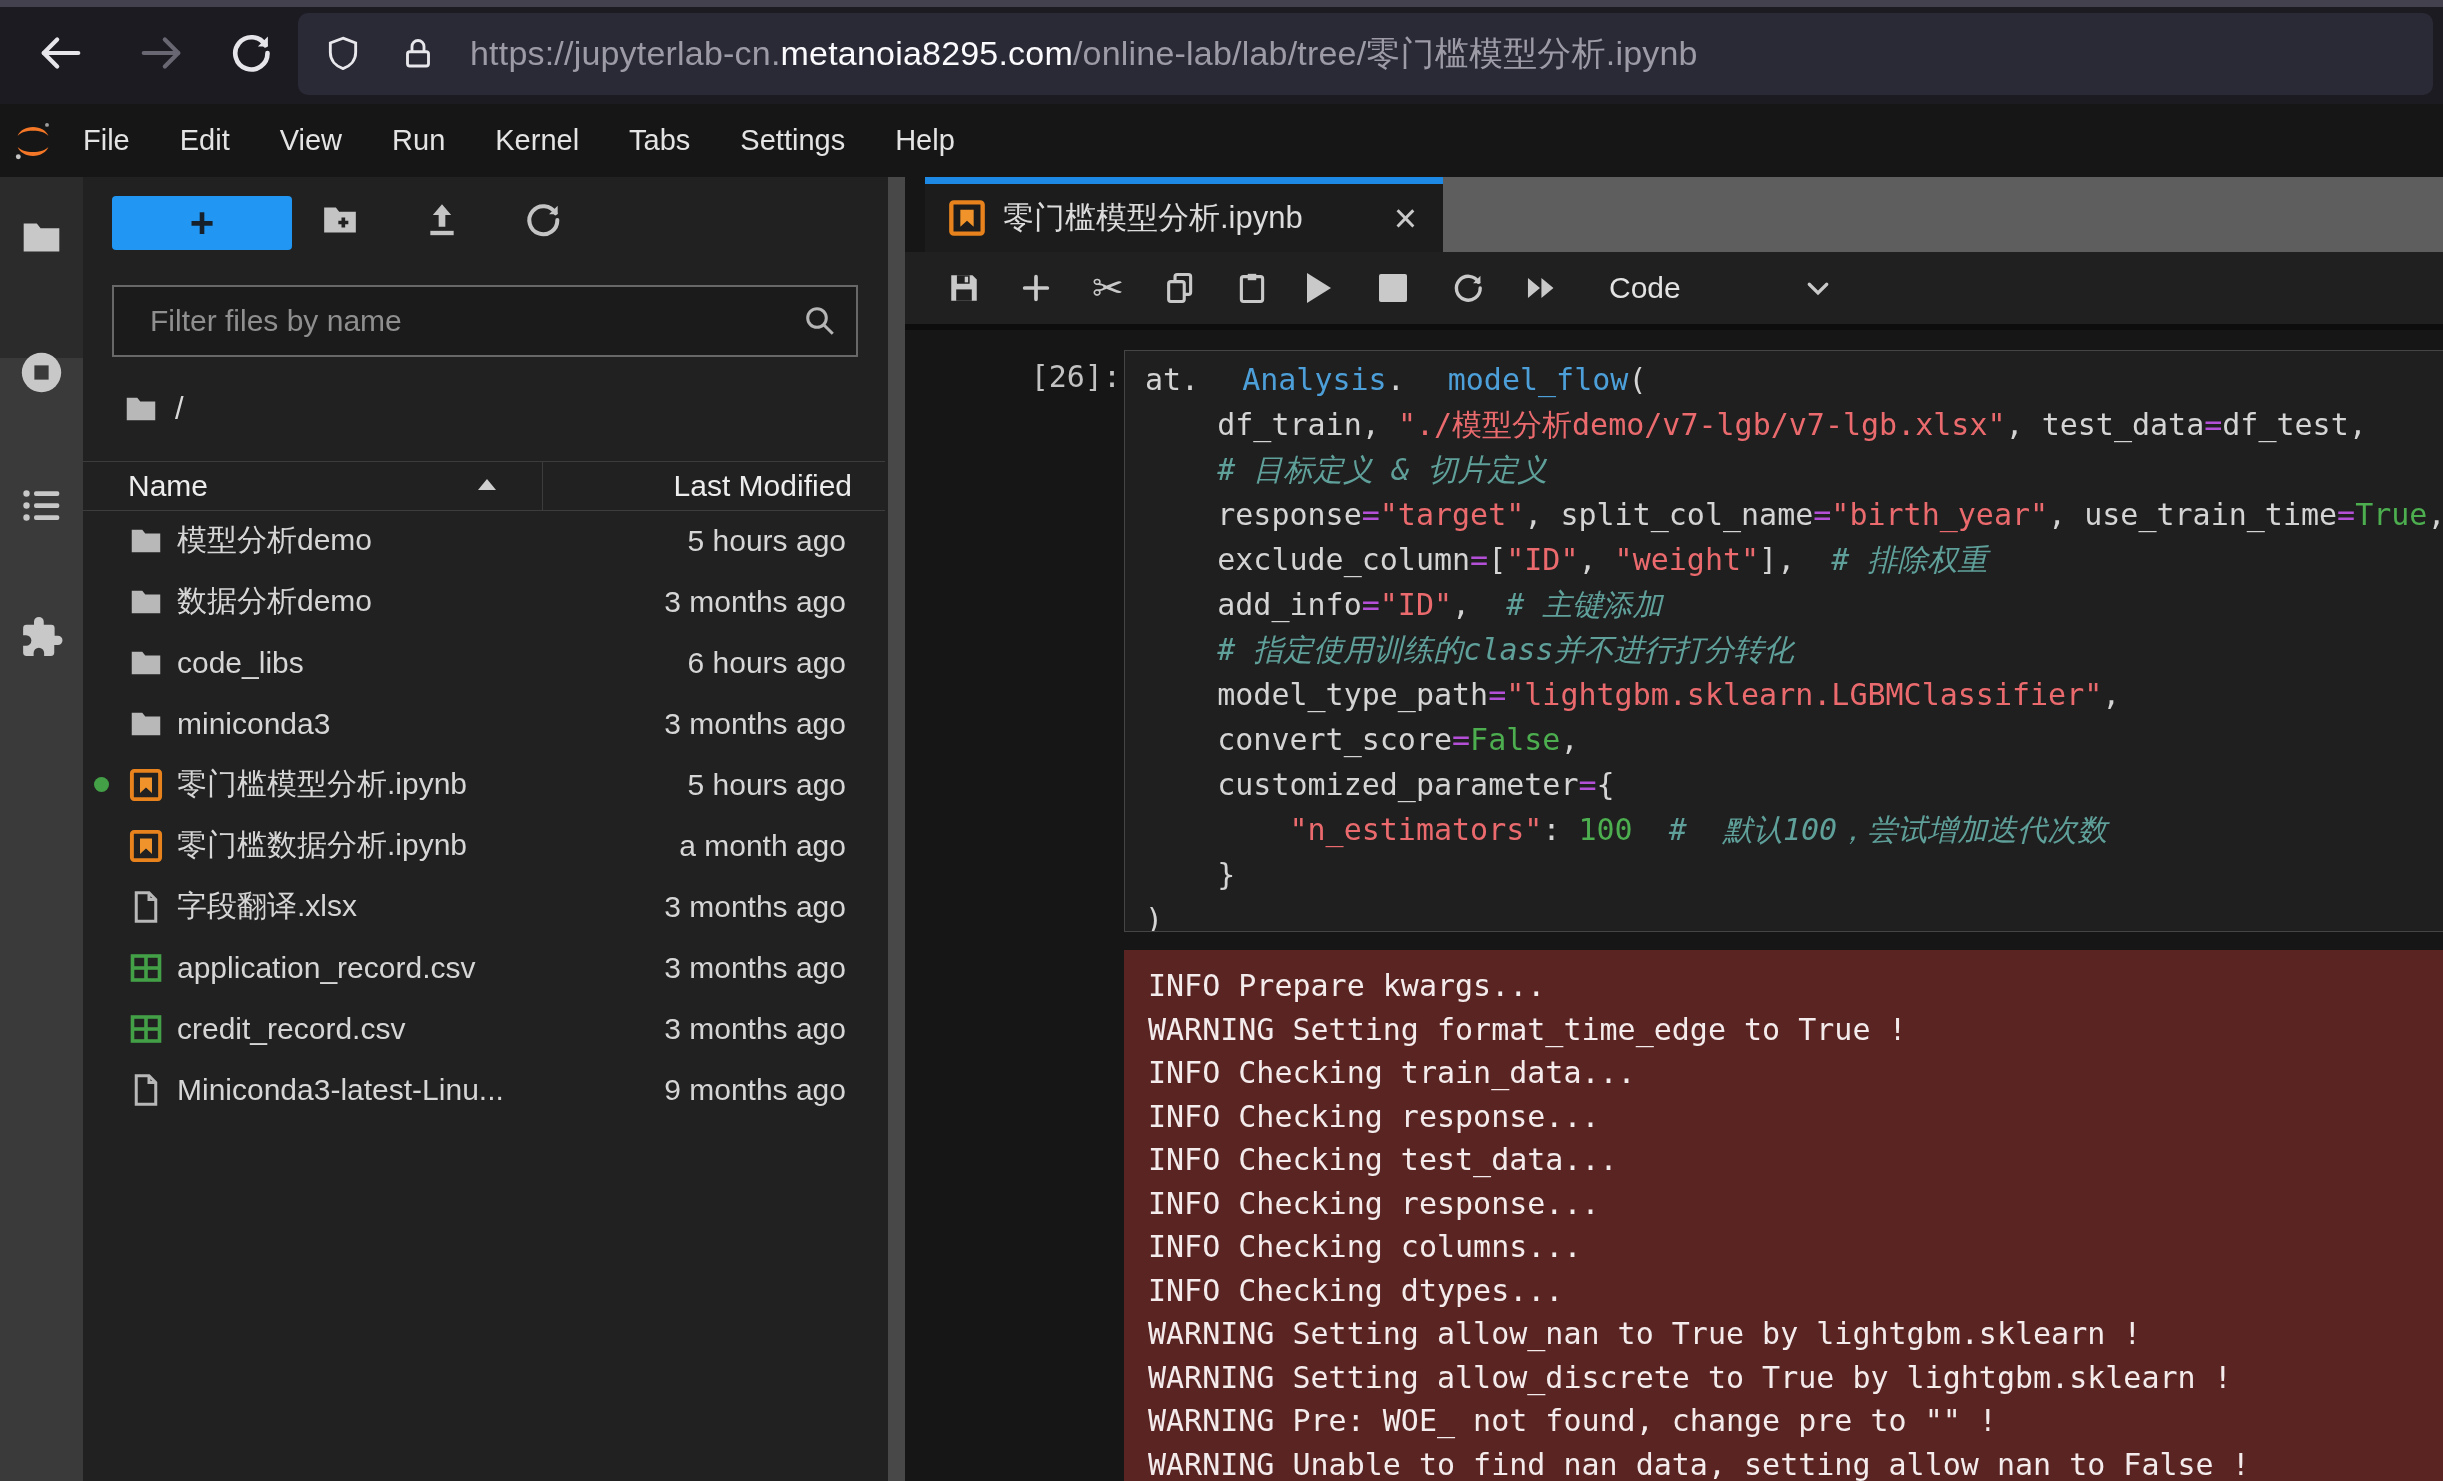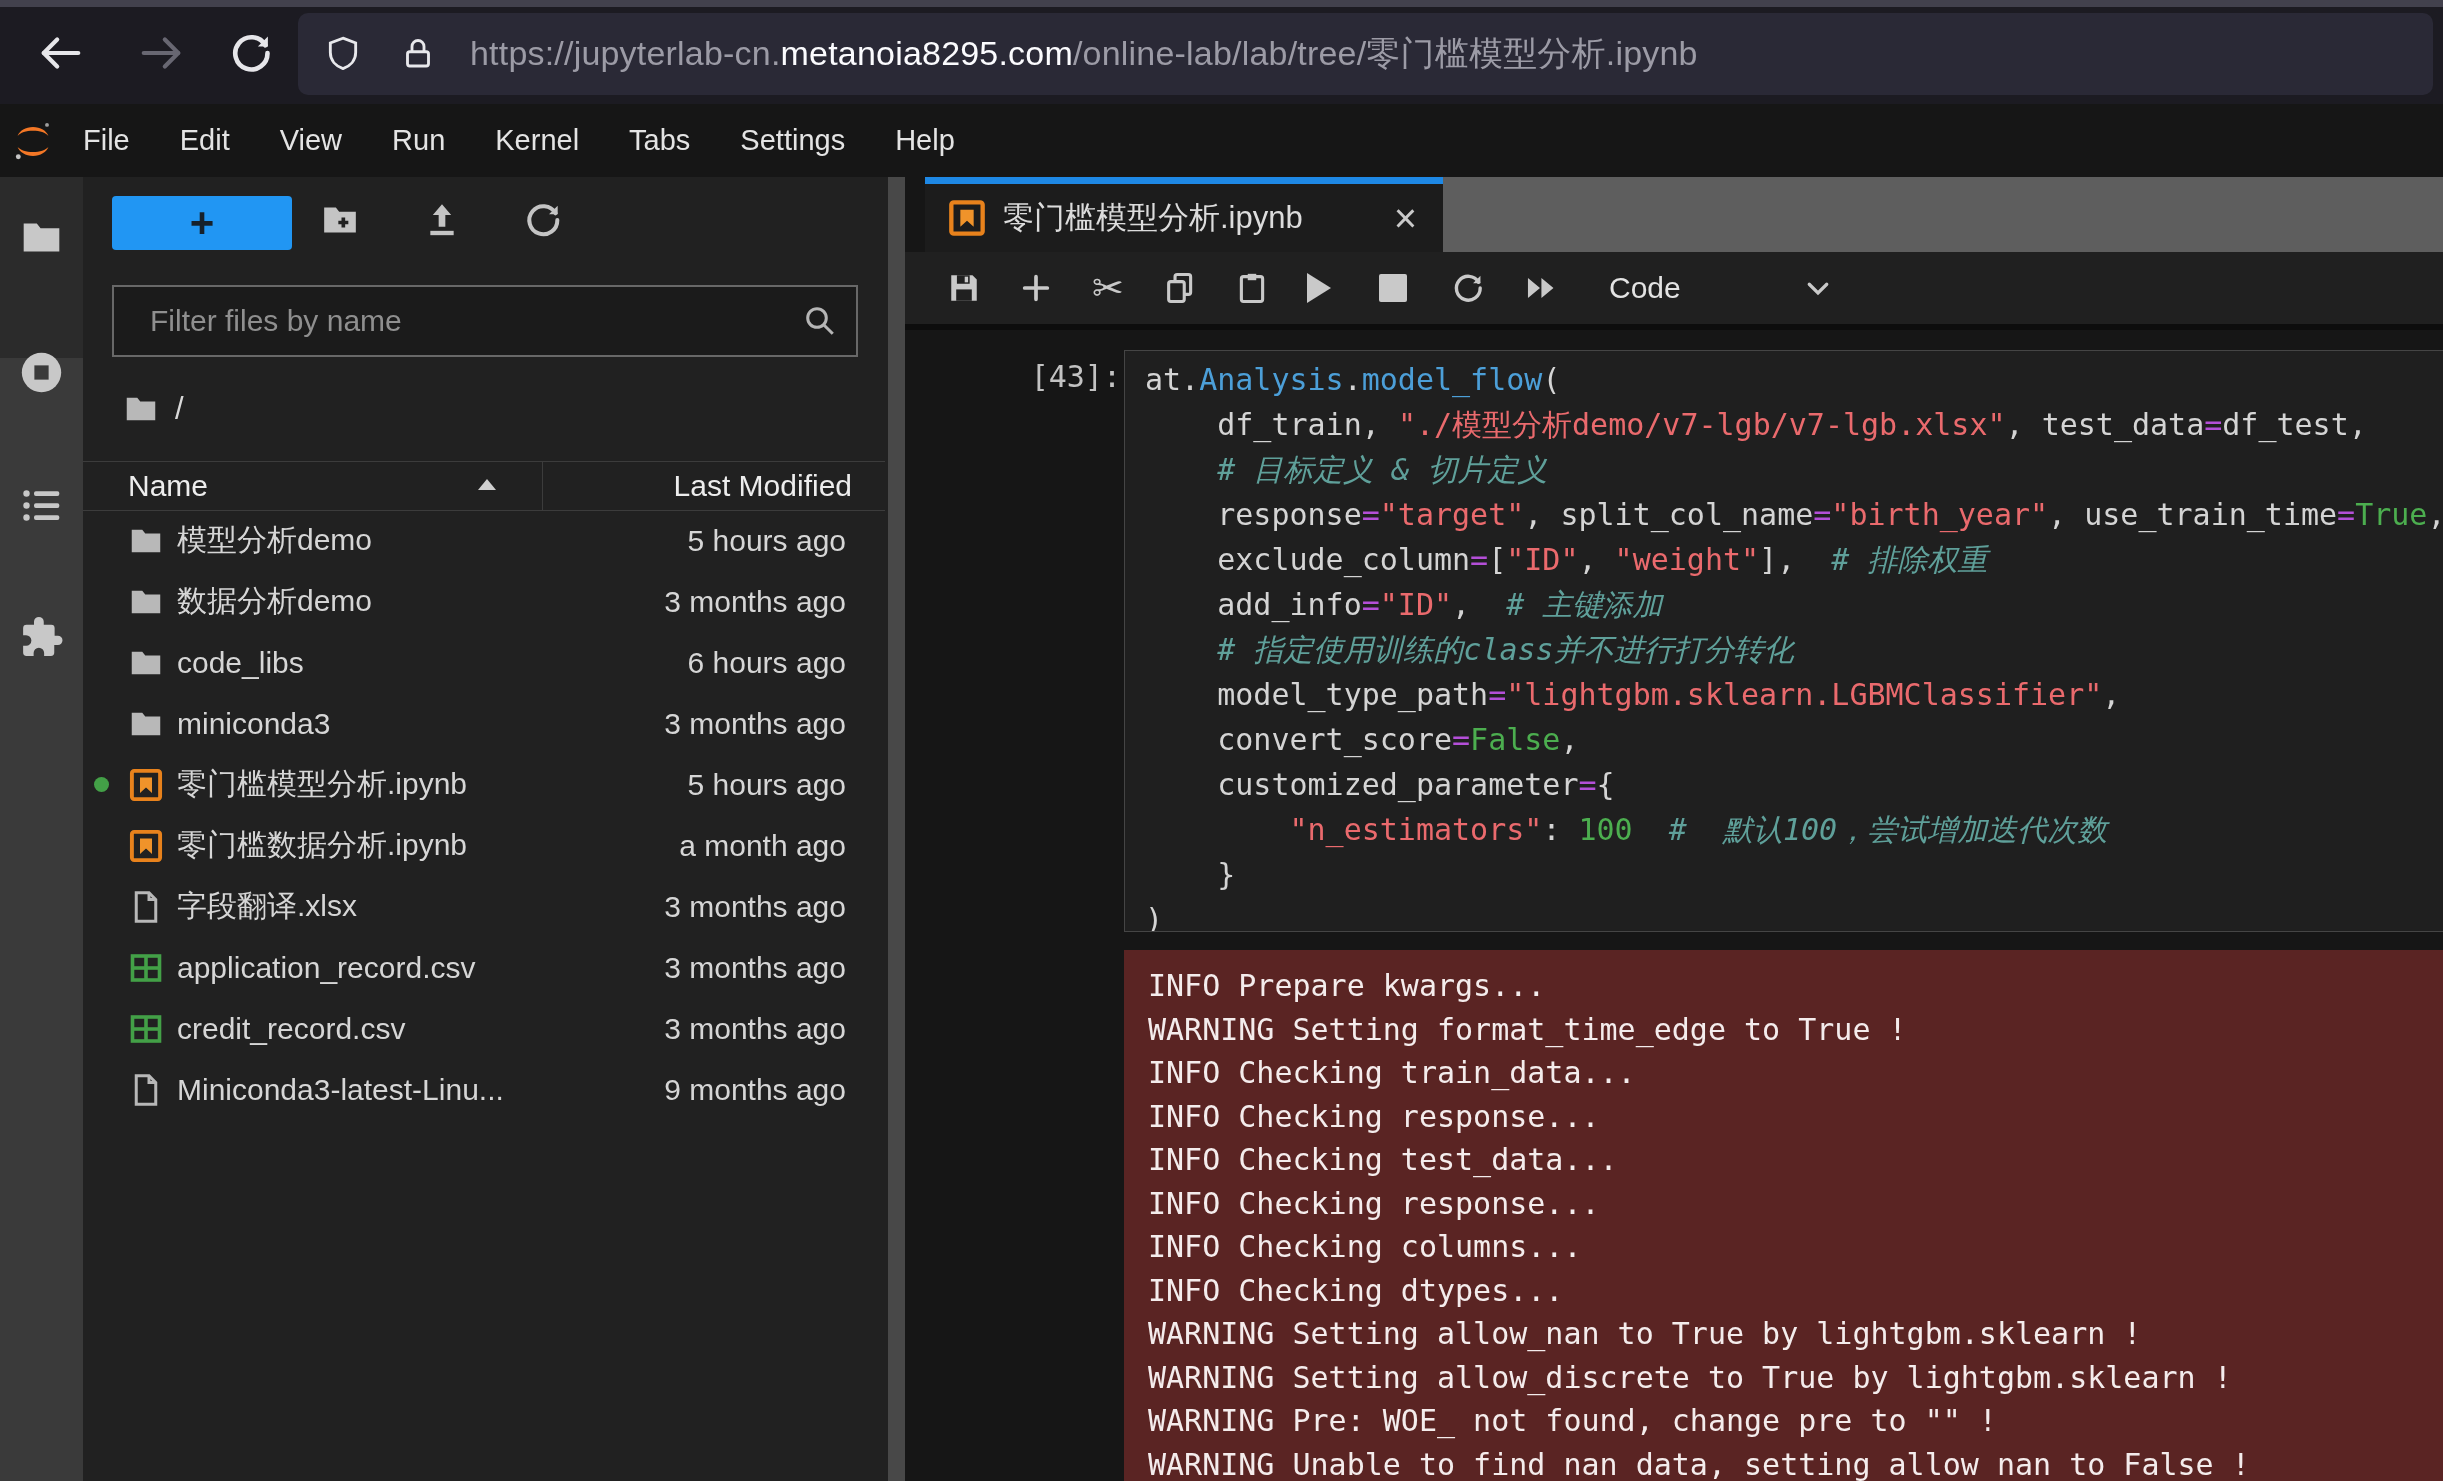--- a/index.html
+++ b/index.html
@@ -100,21 +100,21 @@
 
   
   .nb-content{position:absolute;left:0;top:159px;right:0;bottom:0;background:#161616;}
   .prompt{position:absolute;left:98px;top:23px;width:118px;text-align:right;
           font-family:"DejaVu Sans Mono",monospace;font-size:30px;color:#c2c2c2;}
   .cell{position:absolute;left:219px;top:14px;right:0;height:582px;background:#1f1f1f;
         border:1px solid #454545;border-right:none;box-sizing:border-box;
         padding:6px 0 0 20px;overflow:hidden;}
   .codeline{font-family:"DejaVu Sans Mono",monospace;font-size:30px;line-height:45px;white-space:pre;}
   .tok-p{color:#d4d4d4;}
-  .tok-fn{color:#4c9fd8;}
+  .tok-fn{color:#4c9fd8;margin-left:43px;}
   .tok-s{color:#ea6a6d;}
   .tok-op{color:#b44fd8;}
   .tok-kw{color:#4cae4f;}
   .tok-n{color:#4cae4f;}
   .tok-c{color:#5fa09a;font-style:italic;}
   .output{position:absolute;left:219px;top:614px;right:0;bottom:0;background:#5a2423;
           padding:14px 0 0 24px;overflow:hidden;}
   .outline{font-family:"DejaVu Sans Mono",monospace;font-size:30px;line-height:43.5px;
            color:#f4ecec;white-space:pre;}
 </style>
@@ -393,21 +393,21 @@
       </span>
       <span class="nt-mode">Code</span>
       <span class="nt-ic nt-chev">
         <svg viewBox="0 0 24 24" fill="none" stroke="currentColor" stroke-width="2.6" stroke-linecap="round">
             <path d="M5 9l7 7 7-7"></path>
           </svg>
       </span>
     </div>
 
     <div class="nb-content">
-      <div class="prompt">[43]:</div>
+      <div class="prompt">[26]:</div>
       <div class="cell">
         <div>
             <div class="codeline"><span class="tok-p">at.</span><span class="tok-fn">Analysis</span><span class="tok-p">.</span><span class="tok-fn">model_flow</span><span class="tok-p">(</span></div>
             <div class="codeline"><span class="tok-p">    df_train, </span><span class="tok-s">"./模型分析demo/v7-lgb/v7-lgb.xlsx"</span><span class="tok-p">, test_data</span><span class="tok-op">=</span><span class="tok-p">df_test,</span></div>
             <div class="codeline"><span class="tok-c">    # 目标定义 &amp; 切片定义</span></div>
             <div class="codeline"><span class="tok-p">    response</span><span class="tok-op">=</span><span class="tok-s">"target"</span><span class="tok-p">, split_col_name</span><span class="tok-op">=</span><span class="tok-s">"birth_year"</span><span class="tok-p">, use_train_time</span><span class="tok-op">=</span><span class="tok-kw">True</span><span class="tok-p">,</span></div>
             <div class="codeline"><span class="tok-p">    exclude_column</span><span class="tok-op">=</span><span class="tok-p">[</span><span class="tok-s">"ID"</span><span class="tok-p">, </span><span class="tok-s">"weight"</span><span class="tok-p">],  </span><span class="tok-c"># 排除权重</span></div>
             <div class="codeline"><span class="tok-p">    add_info</span><span class="tok-op">=</span><span class="tok-s">"ID"</span><span class="tok-p">,  </span><span class="tok-c"># 主键添加</span></div>
             <div class="codeline"><span class="tok-c">    # 指定使用训练的class并不进行打分转化</span></div>
             <div class="codeline"><span class="tok-p">    model_type_path</span><span class="tok-op">=</span><span class="tok-s">"lightgbm.sklearn.LGBMClassifier"</span><span class="tok-p">,</span></div>

